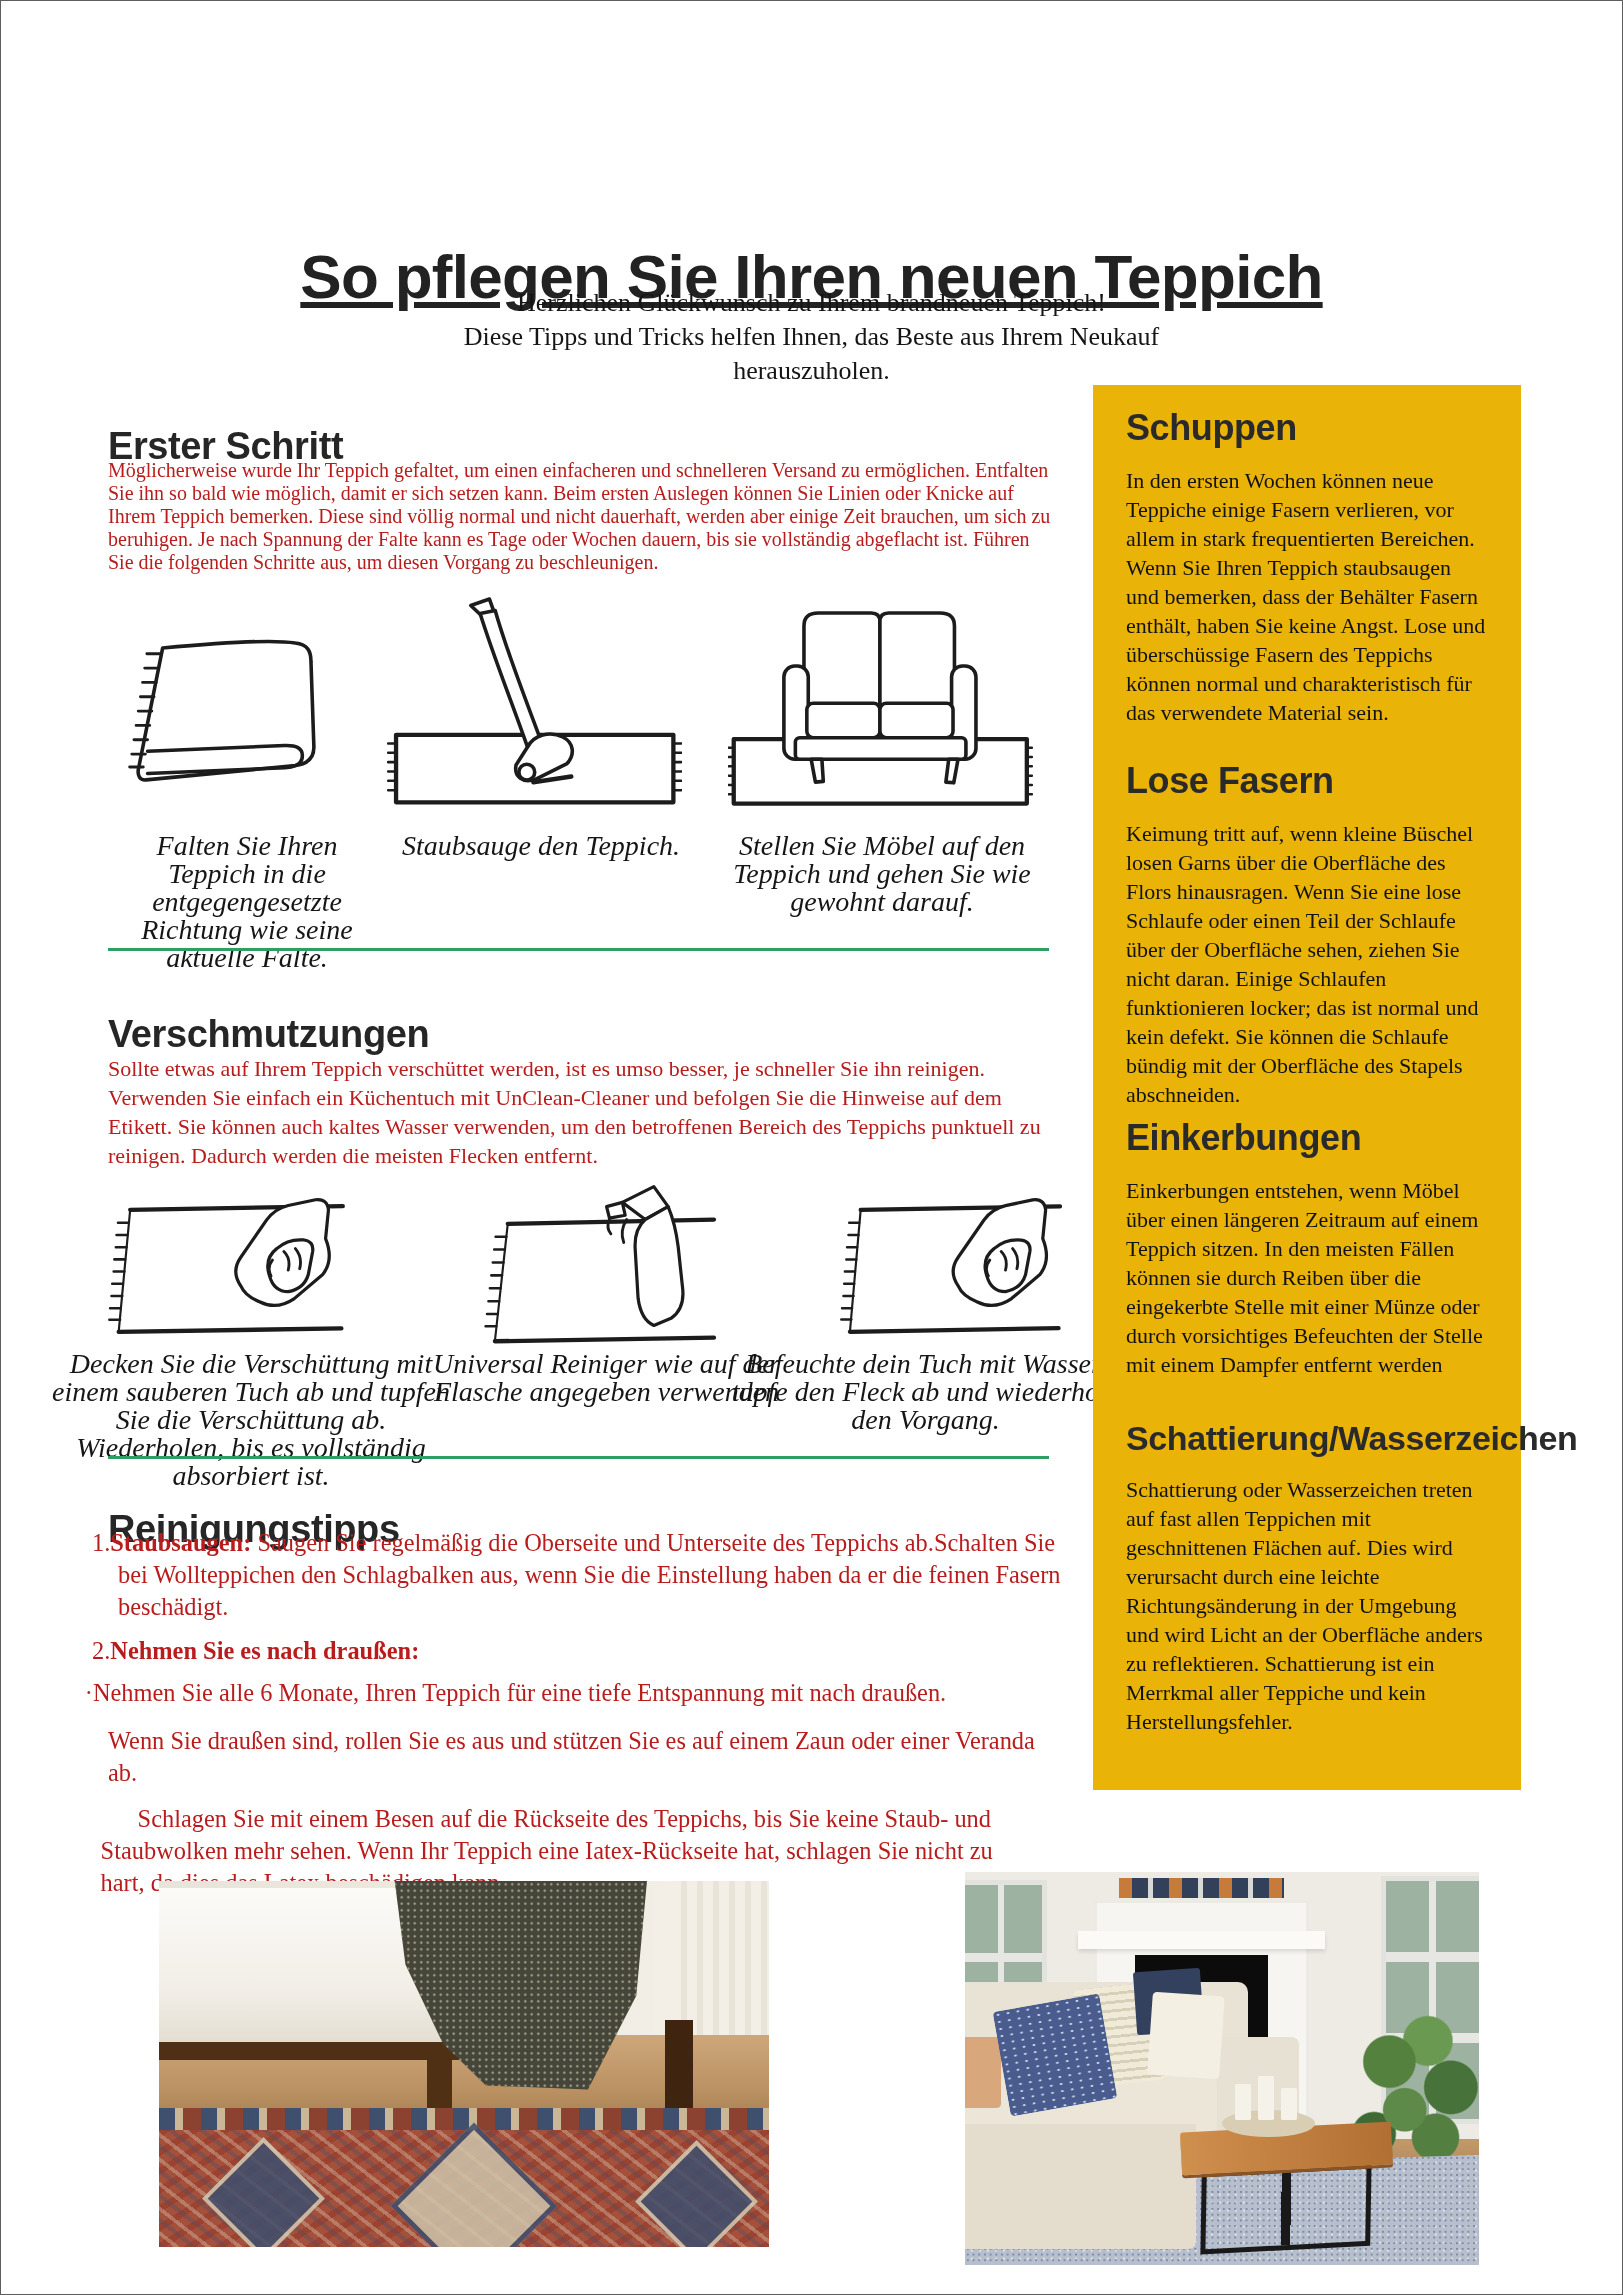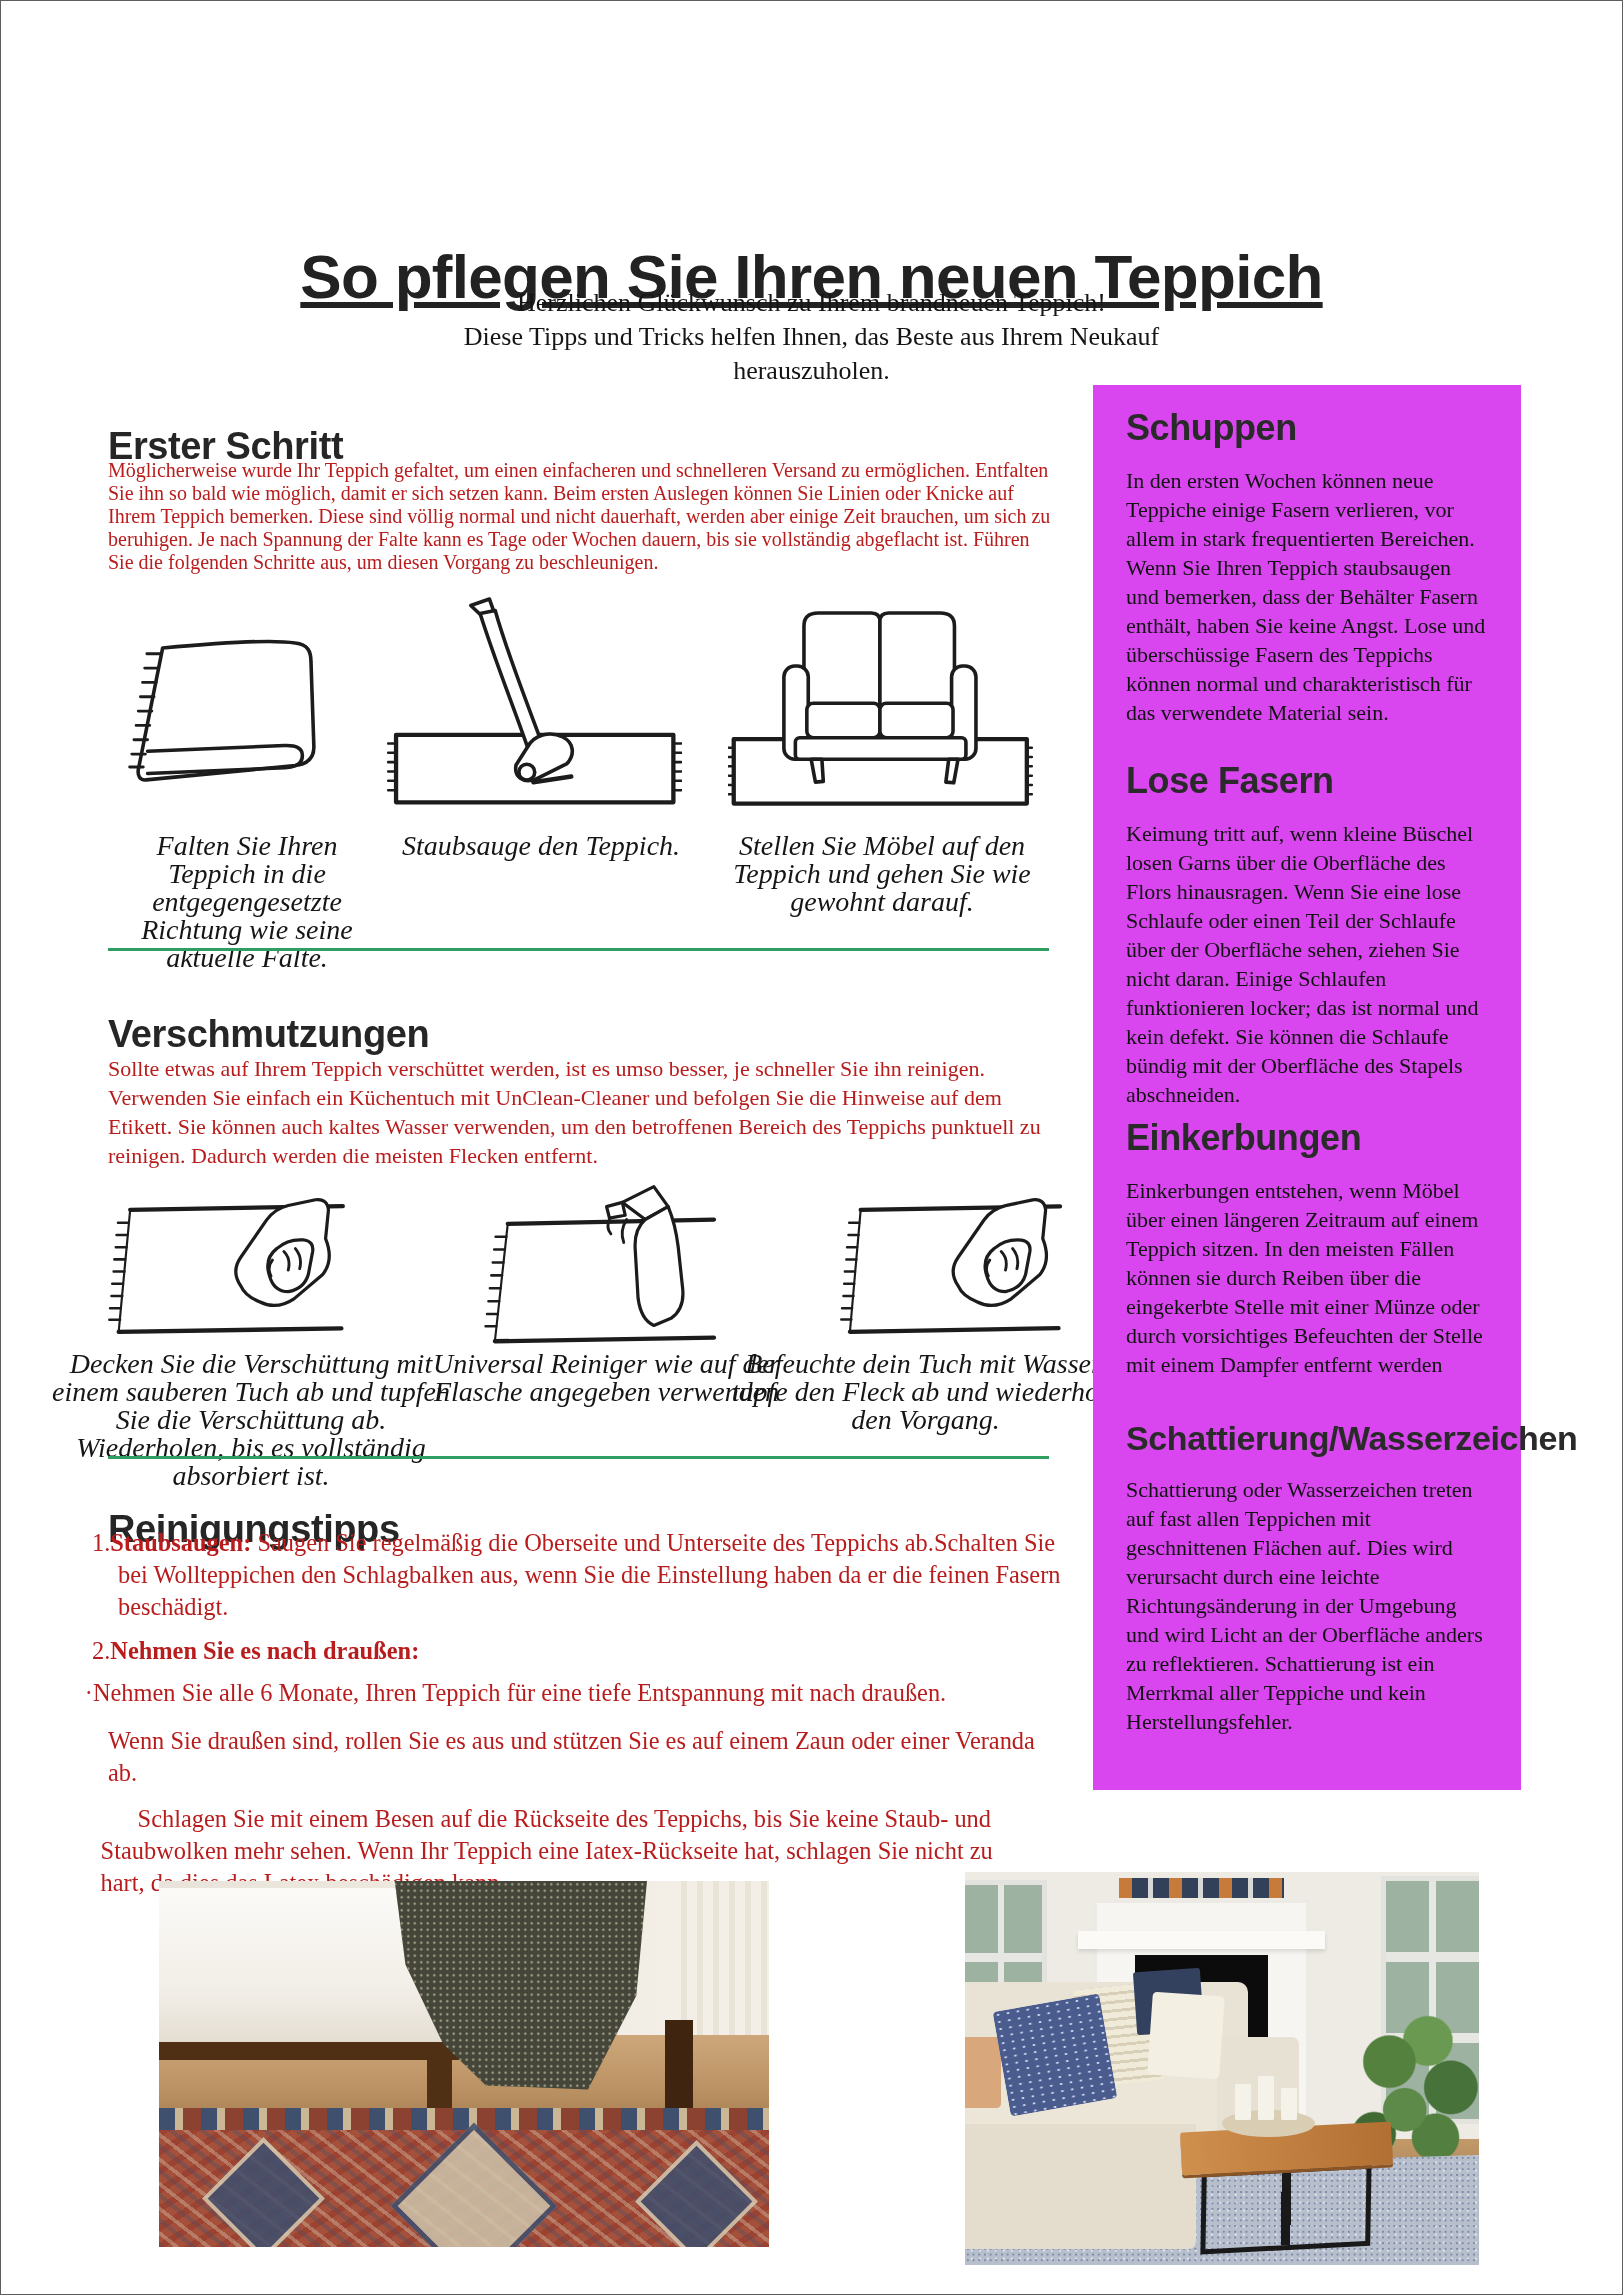--- a/index.html
+++ b/index.html
@@ -47,21 +47,21 @@
   .tip-bold{font-weight:700;}
   #tip1{padding-left:26px;text-indent:-26px;margin-bottom:11.5px;}
   #tip2head{margin-bottom:10px;}
   #tip2a{margin-left:-7.2px;margin-bottom:16px;}
   #tip2b{margin-left:16px;margin-bottom:14.3px;width:954px;}
   #tip2c{margin-left:8.6px;text-indent:37px;width:940px;}
 
   
   .sidebar{
     position:absolute;left:1093px;top:385px;width:428px;height:1405px;
-    background:#d946ef;box-sizing:border-box;padding:21.5px 33px 0 33px;overflow:visible;
+    background:#eab308;box-sizing:border-box;padding:21.5px 33px 0 33px;overflow:visible;
   }
   .sb-sec{margin-bottom:33px;}
   .sb-sec.tight{margin-bottom:8.6px;}
   .sb-sec.loose{margin-bottom:40px;}
   .sb-sec h2{
     font-family:"Liberation Sans",sans-serif;font-weight:700;font-size:36px;
     color:#2a2a2a;margin:0 0 17px 0;letter-spacing:-0.4px;
   }
   .sb-sec.nowrap h2{white-space:nowrap;font-size:34px;}
   .sb-sec p{font-size:22px;line-height:29px;margin:0;color:#121212;}

